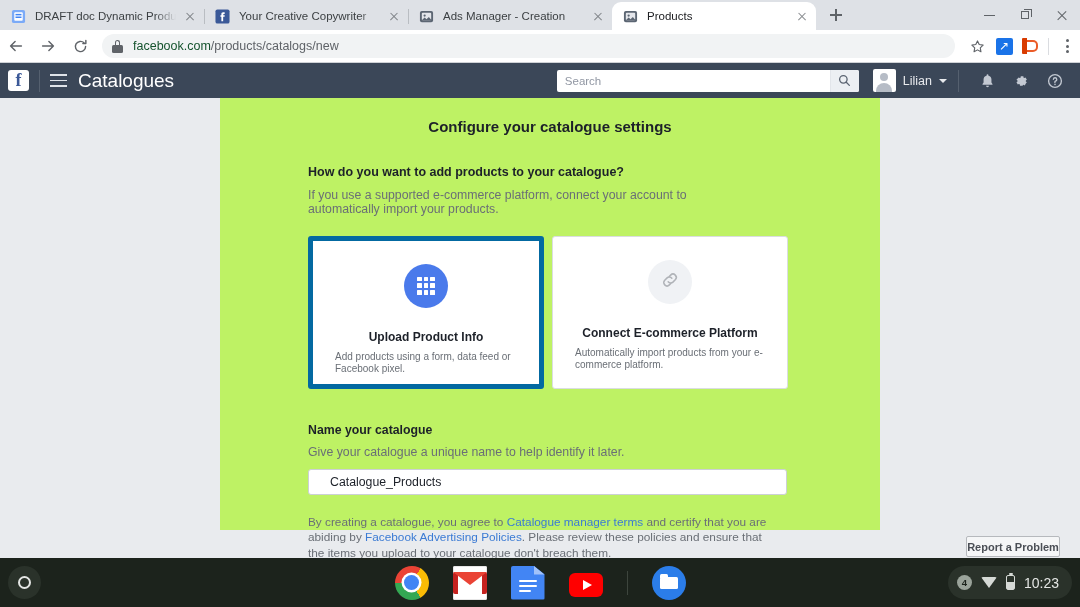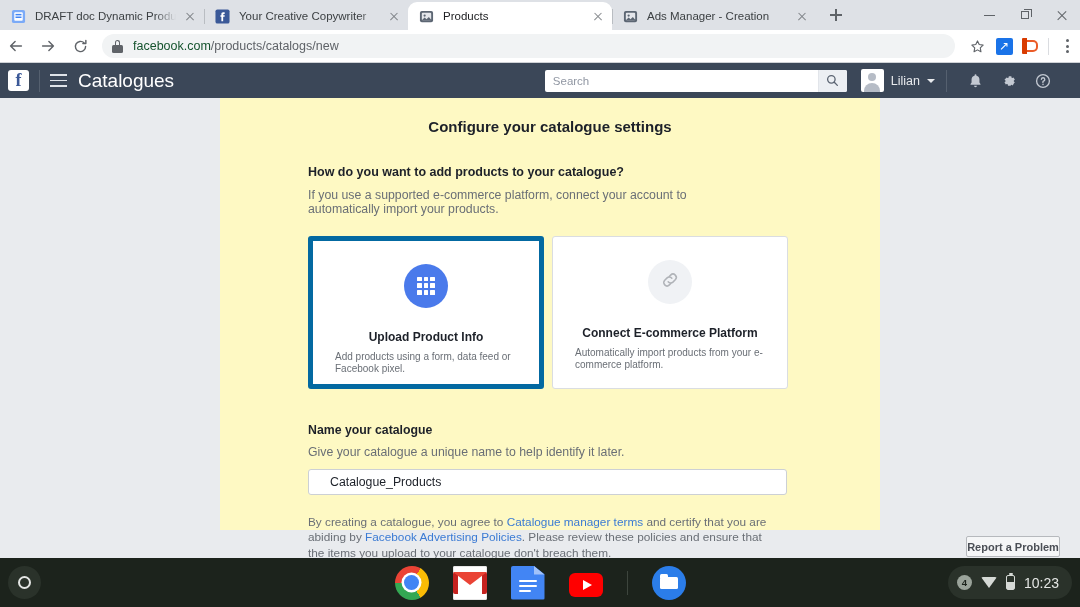--- a/index.html
+++ b/index.html
@@ -177,21 +177,21 @@
   .fbsep { width: 1px; height: 22px; background: #55606f; margin: 0 10px; }
   .hamburger {
     width: 17px; height: 13px; display: flex; flex-direction: column;
     justify-content: space-between; flex: 0 0 17px; margin-right: 11px;
   }
   .hamburger i { display: block; height: 1.8px; background: #dfe3e8; width: 100%; }
   .fbtitle { color: #ffffff; font-size: 19px; }
 
   .fb-right {
     margin-left: auto; display: flex; align-items: center;
-    height: 35px; padding-right: 20px;
+    height: 35px; padding-right: 8px;
   }
   .searchwrap {
     display: flex; align-items: center; height: 22px;
     background: #ffffff; border-radius: 2px; overflow: hidden;
     width: 302px;
   }
   .searchwrap input {
     border: none; outline: none; height: 22px; flex: 1 1 auto;
     padding: 0 8px; font-size: 11.5px; color: #4b4f56;
     font-family: "Liberation Sans", sans-serif; background: transparent;
@@ -228,21 +228,21 @@
     justify-content: center; color: #c3c9d2; margin: 0 6px;
   }
 
   
   .pagebg {
     position: absolute; top: 98px; left: 0; width: 1080px; height: 460px;
     background: #e9ebee;
   }
   .panel {
     position: absolute; top: 98px; left: 220px; width: 660px; height: 432px;
-    background: #fef9c3;
+    background: #bef264;
   }
   .panel-inner { padding: 10px 88px 0 88px; }
   .page-title {
     text-align: center; font-size: 15px; font-weight: bold; color: #1d2129;
     margin-top: 10px; margin-bottom: 30px;
   }
   .sec-head {
     font-size: 12.5px; font-weight: bold; color: #1d2129; margin-bottom: 9px;
   }
   .sec-sub {
@@ -442,43 +442,43 @@
       <span class="favicon">
         <svg width="15" height="15" viewBox="0 0 16 16">
           <rect x="0.5" y="0.5" width="15" height="15" rx="2" fill="#3b5998"></rect>
           <path d="M10.2 8.2h-1.5V13H6.8V8.2H5.8V6.6h1V5.5c0-1.2.5-2 2-2h1.5v1.7H9.4c-.4 0-.6.2-.6.6v.8h1.6l-.2 1.6z" fill="#fff"></path>
         </svg>
       </span>
       <span class="tab-title">Your Creative Copywriter</span>
       <span class="tab-close"></span>
     </div>
 
+    <div class="tab inactive">
+      <span class="favicon">
+        <svg width="15" height="15" viewBox="0 0 16 16">
+          <rect x="1" y="2" width="14" height="12" rx="2" fill="#5c6673"></rect>
+          <rect x="3" y="4" width="10" height="8" rx="1" fill="#e4e6eb"></rect>
+          <circle cx="6" cy="7" r="1.2" fill="#5c6673"></circle>
+          <path d="M3 12l3-3 2 2 2.5-2.5L13 11.5V12z" fill="#5c6673"></path>
+        </svg>
+      </span>
+      <span class="tab-title">Ads Manager - Creation</span>
+      <span class="tab-close"></span>
+    </div>
+
     <div class="tab active">
       <span class="favicon">
         <svg width="15" height="15" viewBox="0 0 16 16">
           <rect x="1" y="2" width="14" height="12" rx="2" fill="#5c6673"></rect>
           <rect x="3" y="4" width="10" height="8" rx="1" fill="#e4e6eb"></rect>
           <circle cx="6" cy="7" r="1.2" fill="#5c6673"></circle>
           <path d="M3 12l3-3 2 2 2.5-2.5L13 11.5V12z" fill="#5c6673"></path>
         </svg>
       </span>
       <span class="tab-title">Products</span>
-      <span class="tab-close"></span>
-    </div>
-
-    <div class="tab inactive">
-      <span class="favicon">
-        <svg width="15" height="15" viewBox="0 0 16 16">
-          <rect x="1" y="2" width="14" height="12" rx="2" fill="#5c6673"></rect>
-          <rect x="3" y="4" width="10" height="8" rx="1" fill="#e4e6eb"></rect>
-          <circle cx="6" cy="7" r="1.2" fill="#5c6673"></circle>
-          <path d="M3 12l3-3 2 2 2.5-2.5L13 11.5V12z" fill="#5c6673"></path>
-        </svg>
-      </span>
-      <span class="tab-title">Ads Manager - Creation</span>
       <span class="tab-close"></span>
     </div>
 
     <div class="newtab"></div>
 
     <div class="winbtns">
       <div class="winbtn wb-min"></div>
       <div class="winbtn wb-max">
         <span class="sq1"></span>
           <span class="sq2"></span>

